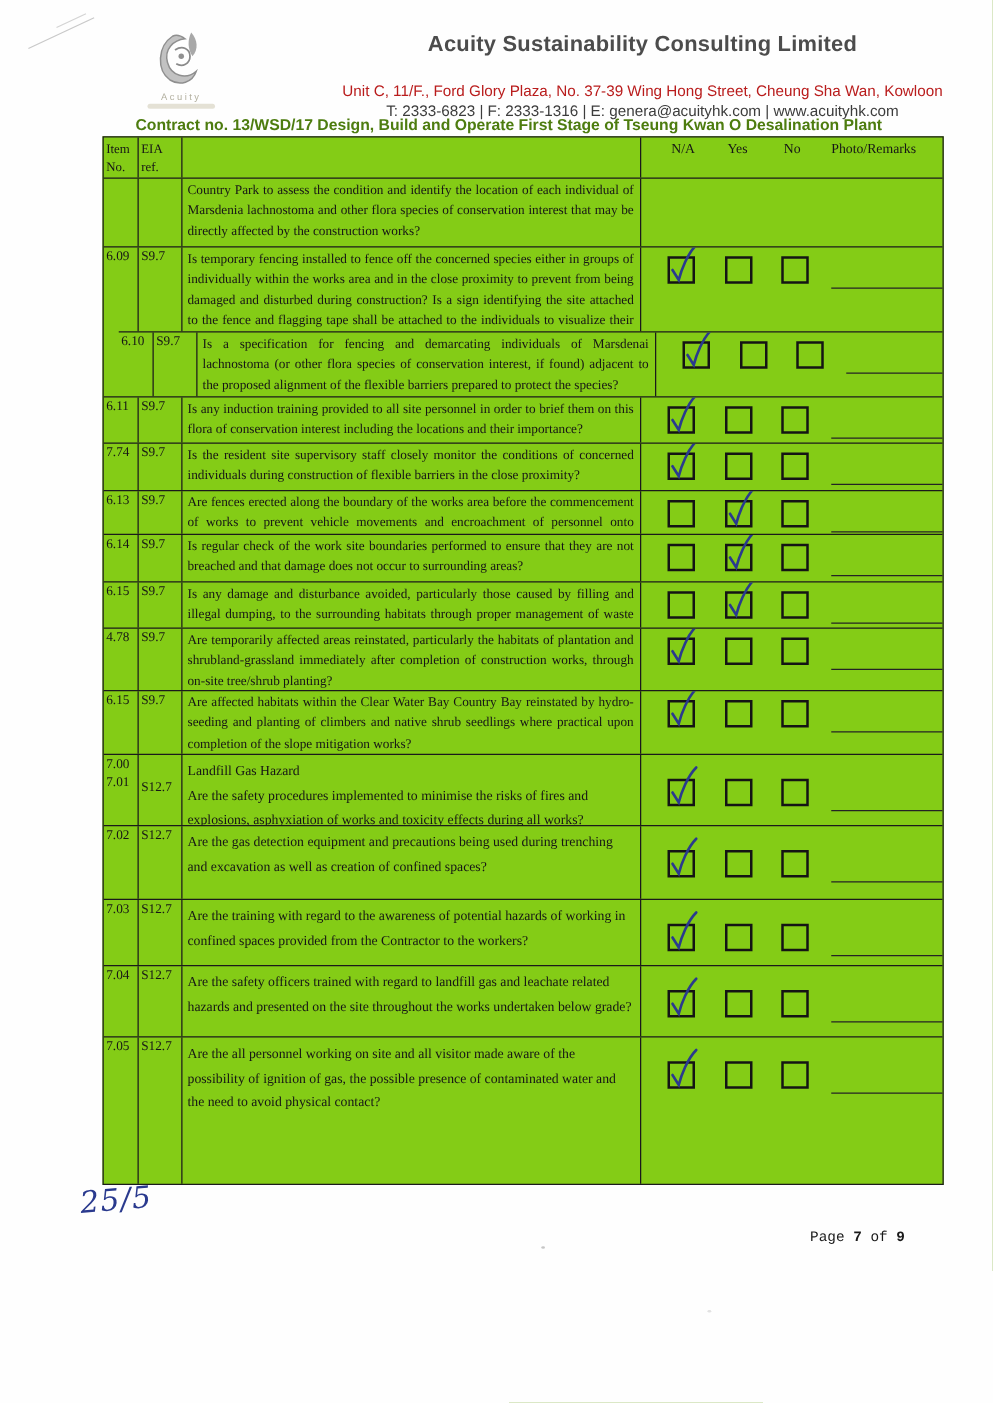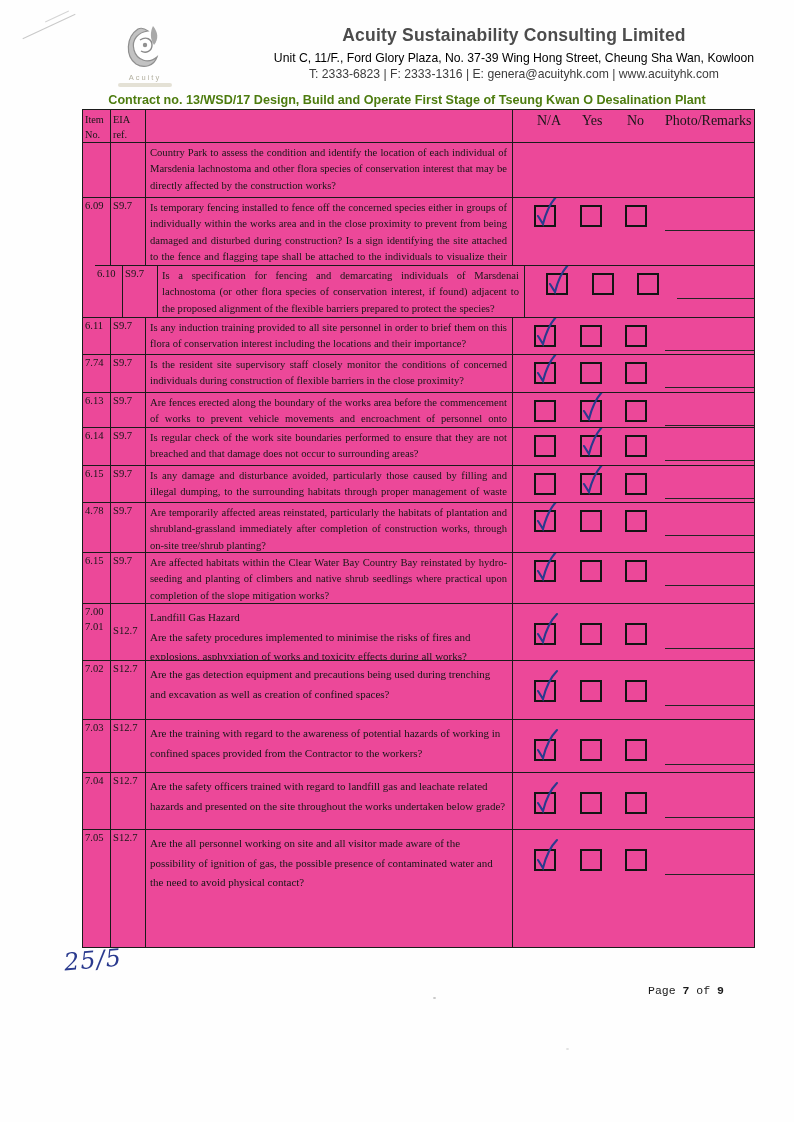--- a/index.html
+++ b/index.html
@@ -15,41 +15,41 @@
   
   .logo{position:absolute;left:122px;top:24px;width:46px;height:48px;}
   .logo-cap{position:absolute;left:112px;top:73px;width:66px;text-align:center;
             font-family:"Liberation Sans",sans-serif;font-size:7.5px;color:#b3b0a0;
             letter-spacing:2px;}
   .logo-sub{position:absolute;left:118px;top:83px;width:54px;height:4px;background:#dddacb;
             border-radius:2px;opacity:.8;}
   .hdr{position:absolute;left:268px;top:25px;width:492px;text-align:center;
        font-family:"Liberation Sans",sans-serif;}
   .hdr .company{font-size:17.5px;font-weight:bold;color:#4c4c4c;letter-spacing:.2px;}
-  .hdr .addr{margin-top:5px;font-size:12.2px;color:#000000;}
+  .hdr .addr{margin-top:20px;font-size:12.2px;color:#b91c1c;}
   .hdr .contacts{margin-top:2px;font-size:12.2px;color:#3c3c3c;}
   .contract{position:absolute;left:20px;top:93px;width:774px;text-align:center;
             font-family:"Liberation Sans",sans-serif;font-size:12.6px;font-weight:bold;color:#4d7c0f;}
 
   
   .tbl{position:absolute;left:82px;top:109px;width:673px;border:1.6px solid #1b1b1b;
-       box-sizing:border-box;background:#ec4899;}
+       box-sizing:border-box;background:#84cc16;}
   .trow{display:flex;border-top:1.5px solid #1b1b1b;position:relative;box-sizing:border-box;}
   .trow.first{border-top:none;}
   .cell{box-sizing:border-box;overflow:hidden;}
   .c-item{width:28px;border-right:1.4px solid #1b1b1b;font-size:10.6px;padding:2px 1px 0 2px;}
   .c-eia{width:35px;border-right:1.4px solid #1b1b1b;font-size:10.6px;padding:2px 1px 0 2px;}
   .c-q{width:367px;border-right:1.4px solid #1b1b1b;font-size:10.6px;line-height:16.3px;
        padding:2px 5px 0 4px;}
   .c-q.justify{text-align:justify;}
   .c-q.loose{line-height:19.5px;font-size:11px;padding-top:4px;}
   .c-checks{flex:1;position:relative;}
   .thead{height:32px;}
   .thead .c-item,.thead .c-eia{font-size:10.3px;line-height:15px;}
-  .thead .c-checks span{position:absolute;top:3px;font-size:14px;}
+  .thead .c-checks span{position:absolute;top:3px;font-size:11px;}
   .section-title{font-weight:normal;font-size:11px;}
   .box{position:absolute;width:22px;height:22px;border:2px solid #141414;box-sizing:border-box;
        background:transparent;}
   .remline{position:absolute;left:152px;width:90px;height:0;border-top:1.7px solid #242424;}
   .tick{position:absolute;pointer-events:none;}
 
   
   .handwrite{position:absolute;left:64px;top:946px;font-family:"DejaVu Serif",serif;
              font-style:italic;font-size:24px;color:#2a3a8e;transform:rotate(-5deg);
              letter-spacing:1px;}

